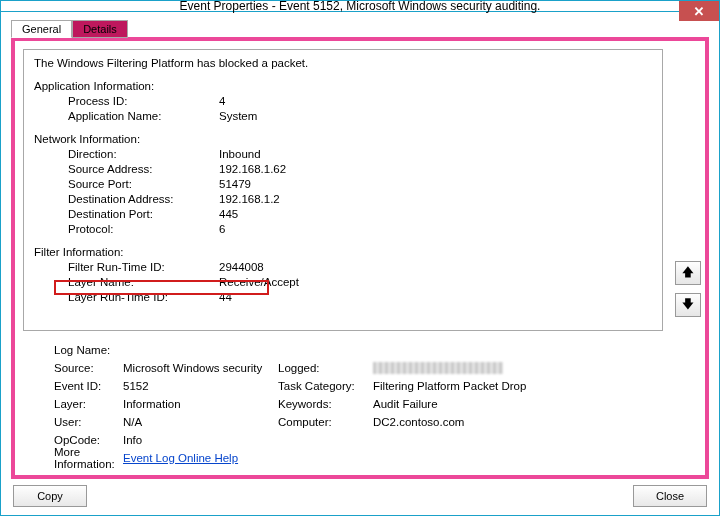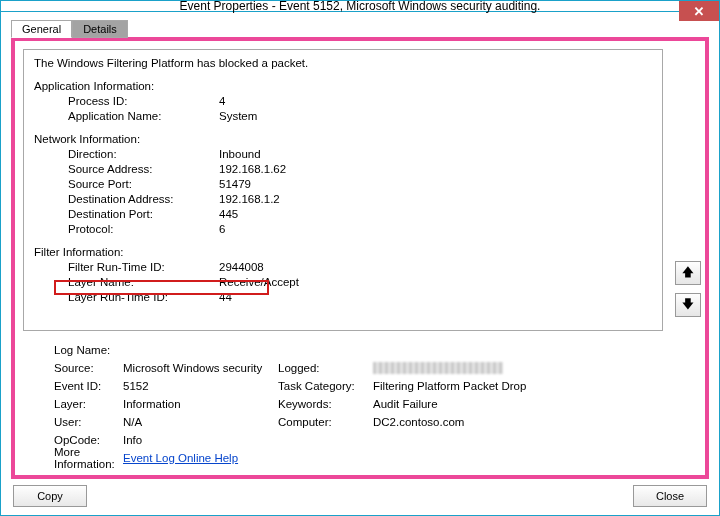--- a/index.html
+++ b/index.html
@@ -70,21 +70,21 @@
     padding: 2px 10px;
     background: #fff;
     font-size: 11px;
     position: relative;
   }
   .tab.active {
     border-bottom: 1px solid #fff;
     z-index: 3;
   }
   .tab.inactive {
-    background: #a3a3a3;
+    background: #be185d;
   }
   .tabpanel {
     border: 4px solid #ec4899;
     padding: 8px 8px 8px 8px;
     flex: 1;
     display: flex;
     flex-direction: column;
     position: relative;
     z-index: 1;
   }

